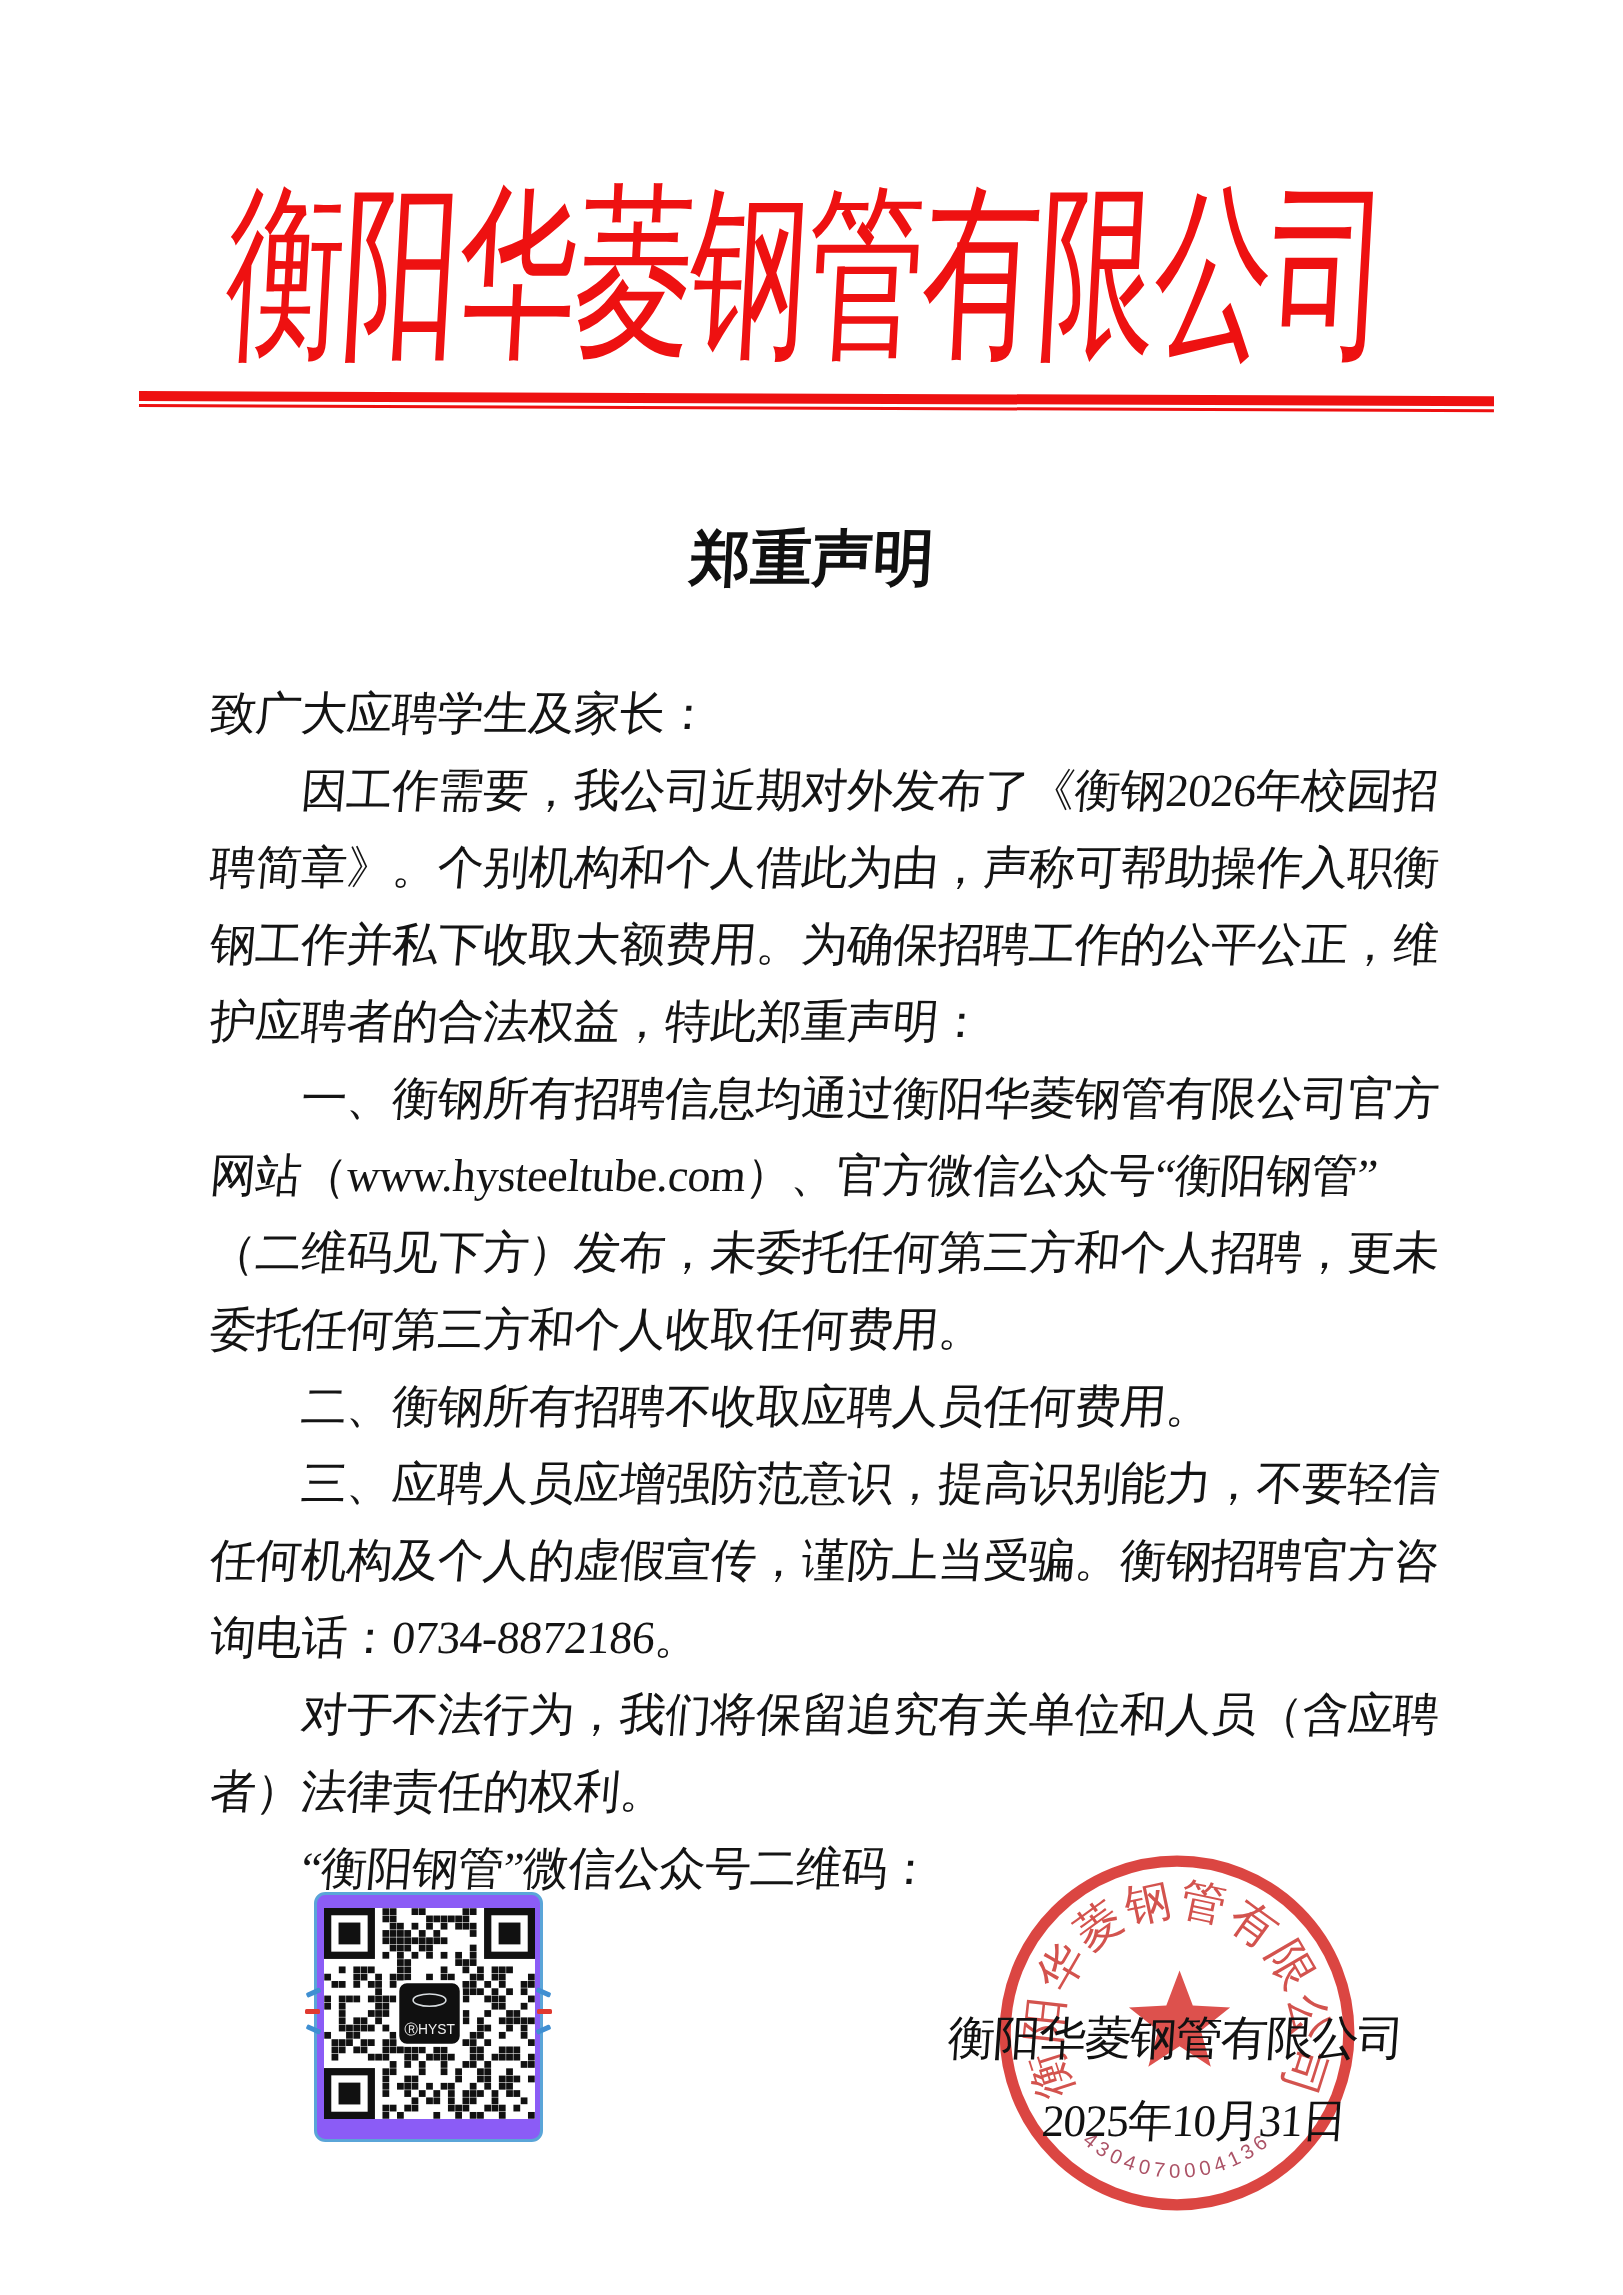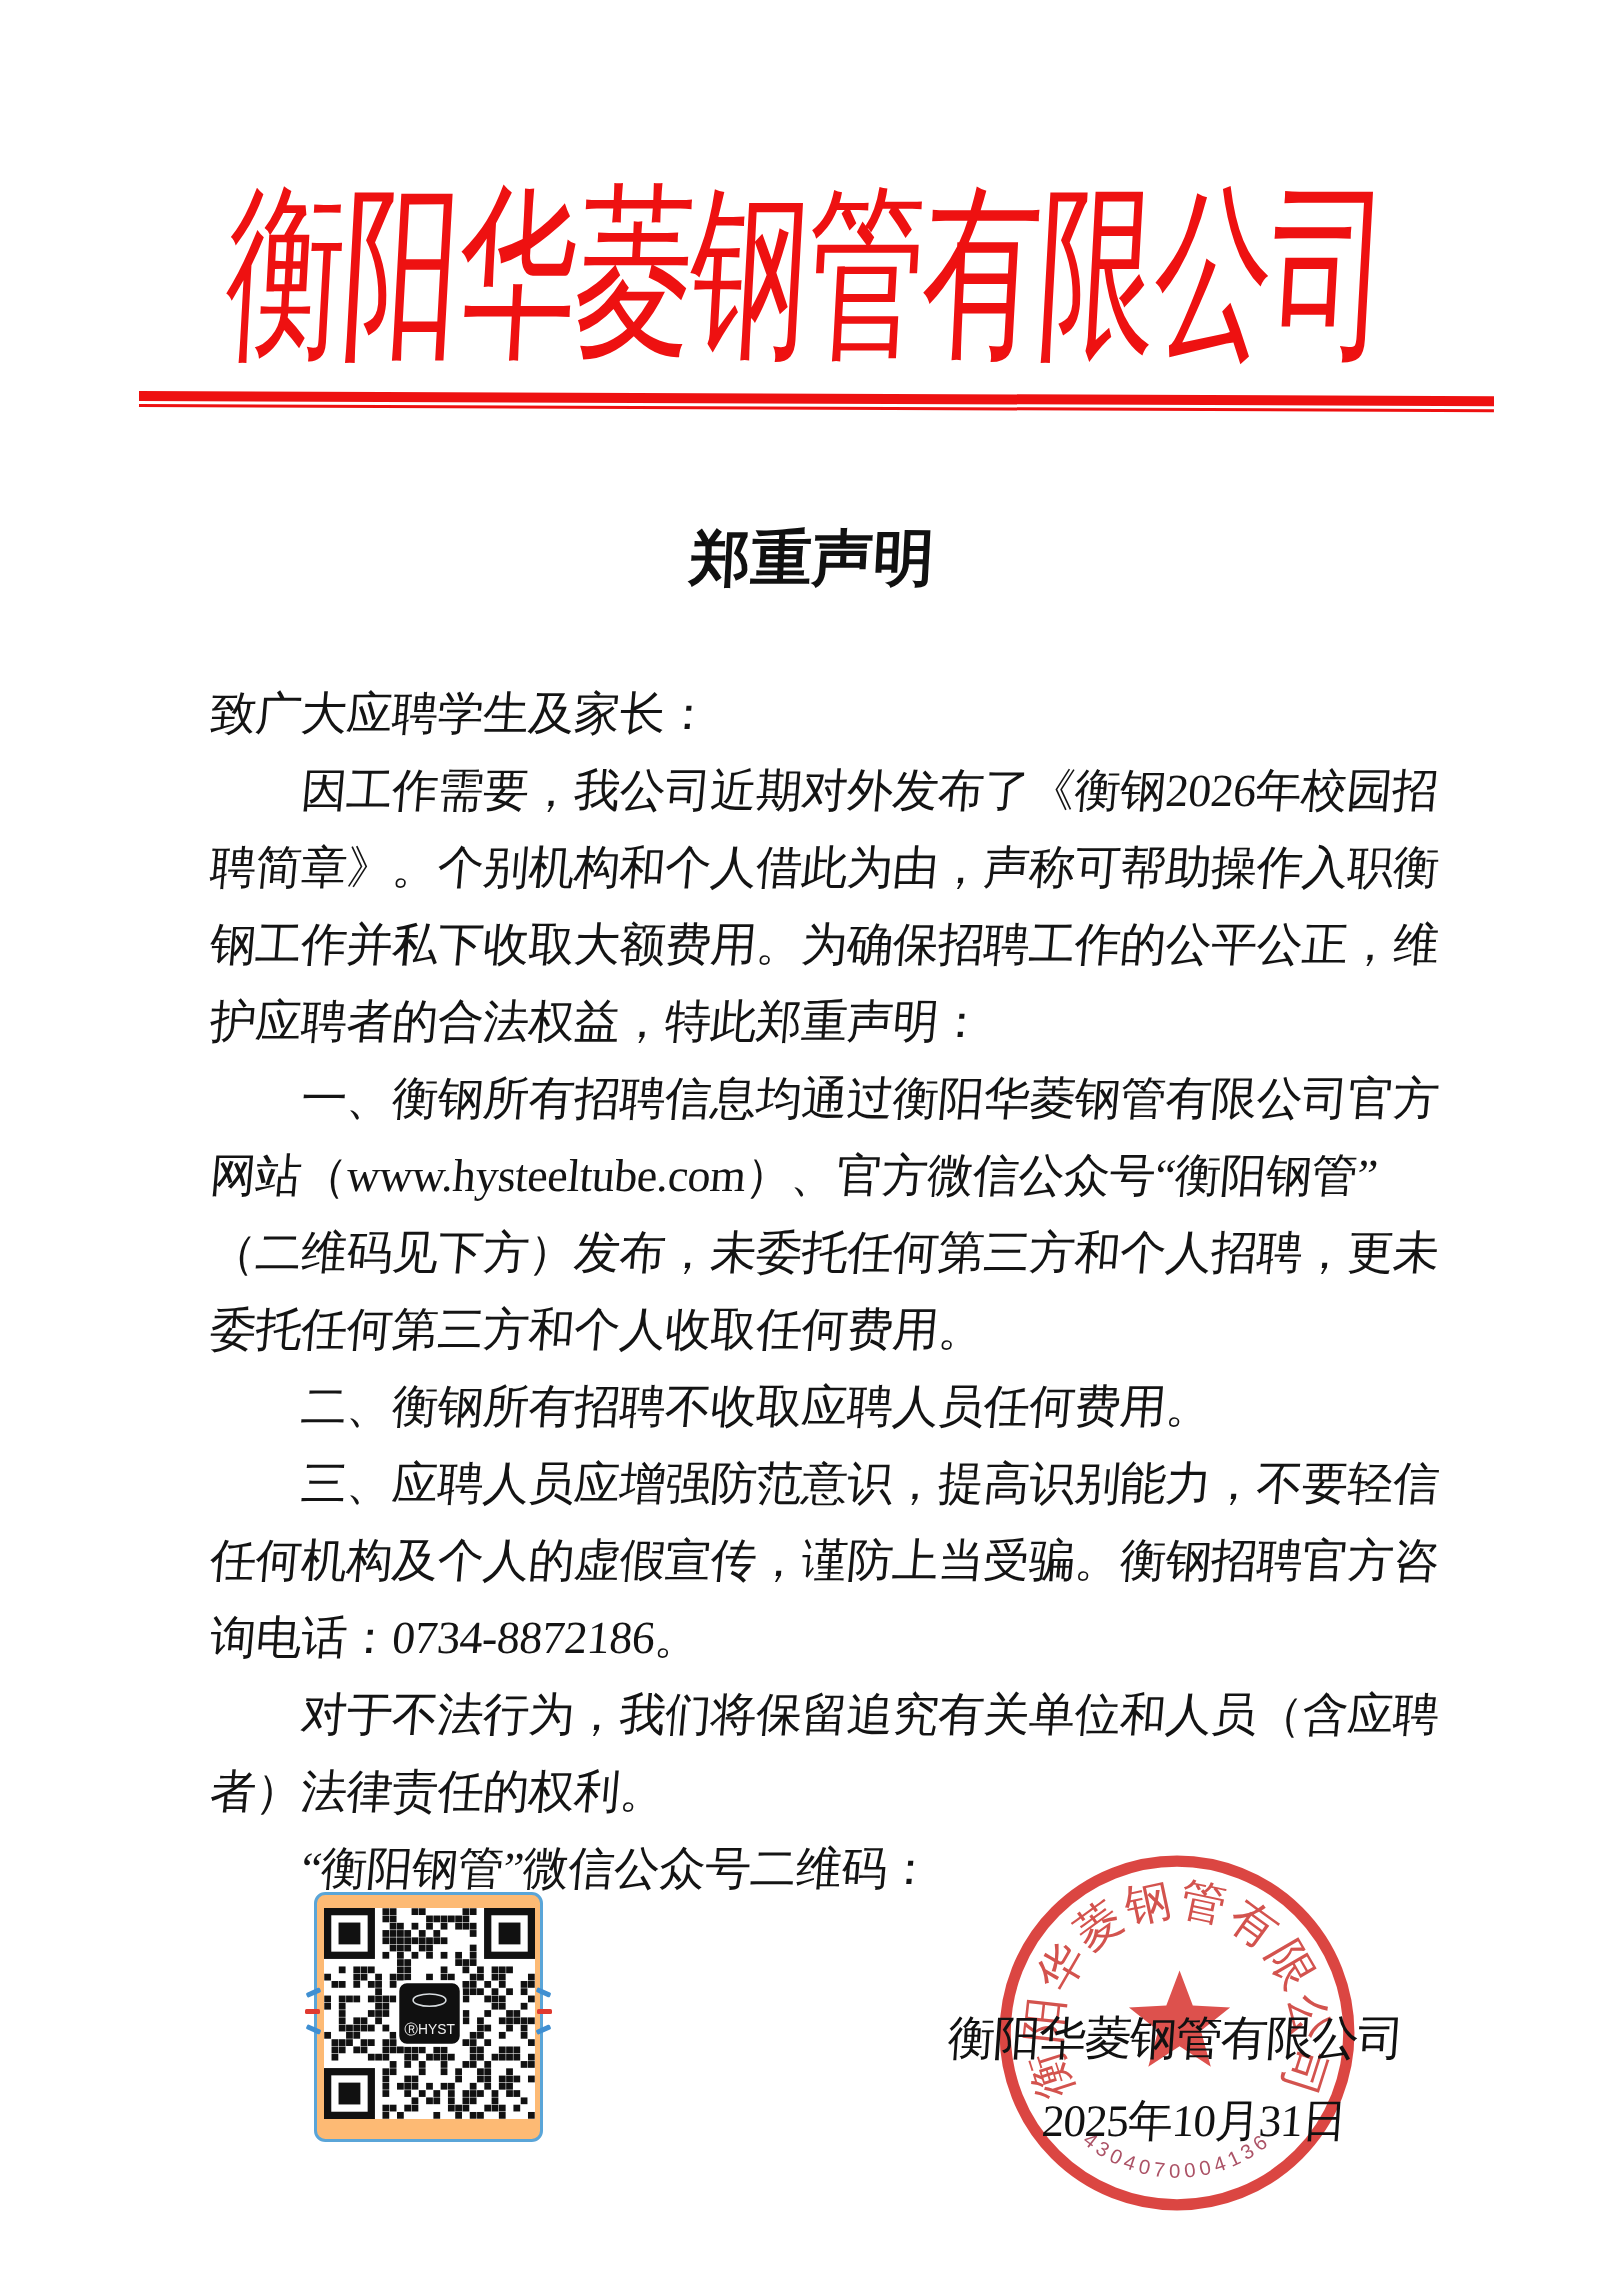--- a/index.html
+++ b/index.html
@@ -57,21 +57,21 @@
     white-space:nowrap;
     transform:skewX(-5deg);
     transform-origin:0 100%;
     height:77px;
   }
   
   .qr-panel{
     position:absolute;
     left:314px;top:1892px;
     width:229px;height:250px;
-    background:#fdba74;
+    background:#8b5cf6;
     border:3.1px solid #5aa5d8;
     border-radius:11.3px;
     box-sizing:border-box;
   }
   .qr-panel svg.qr{position:absolute;left:7.2px;top:13.3px;}
   .qr-deco{position:absolute;width:15.4px;height:5.1px;border-radius:1.5px;}
   .qr-deco.blue{background:#3f8fd2;}
   .qr-deco.red{background:#e03a30;}
   
   .seal{position:absolute;left:998px;top:1854px;width:358px;height:358px;z-index:1;}

